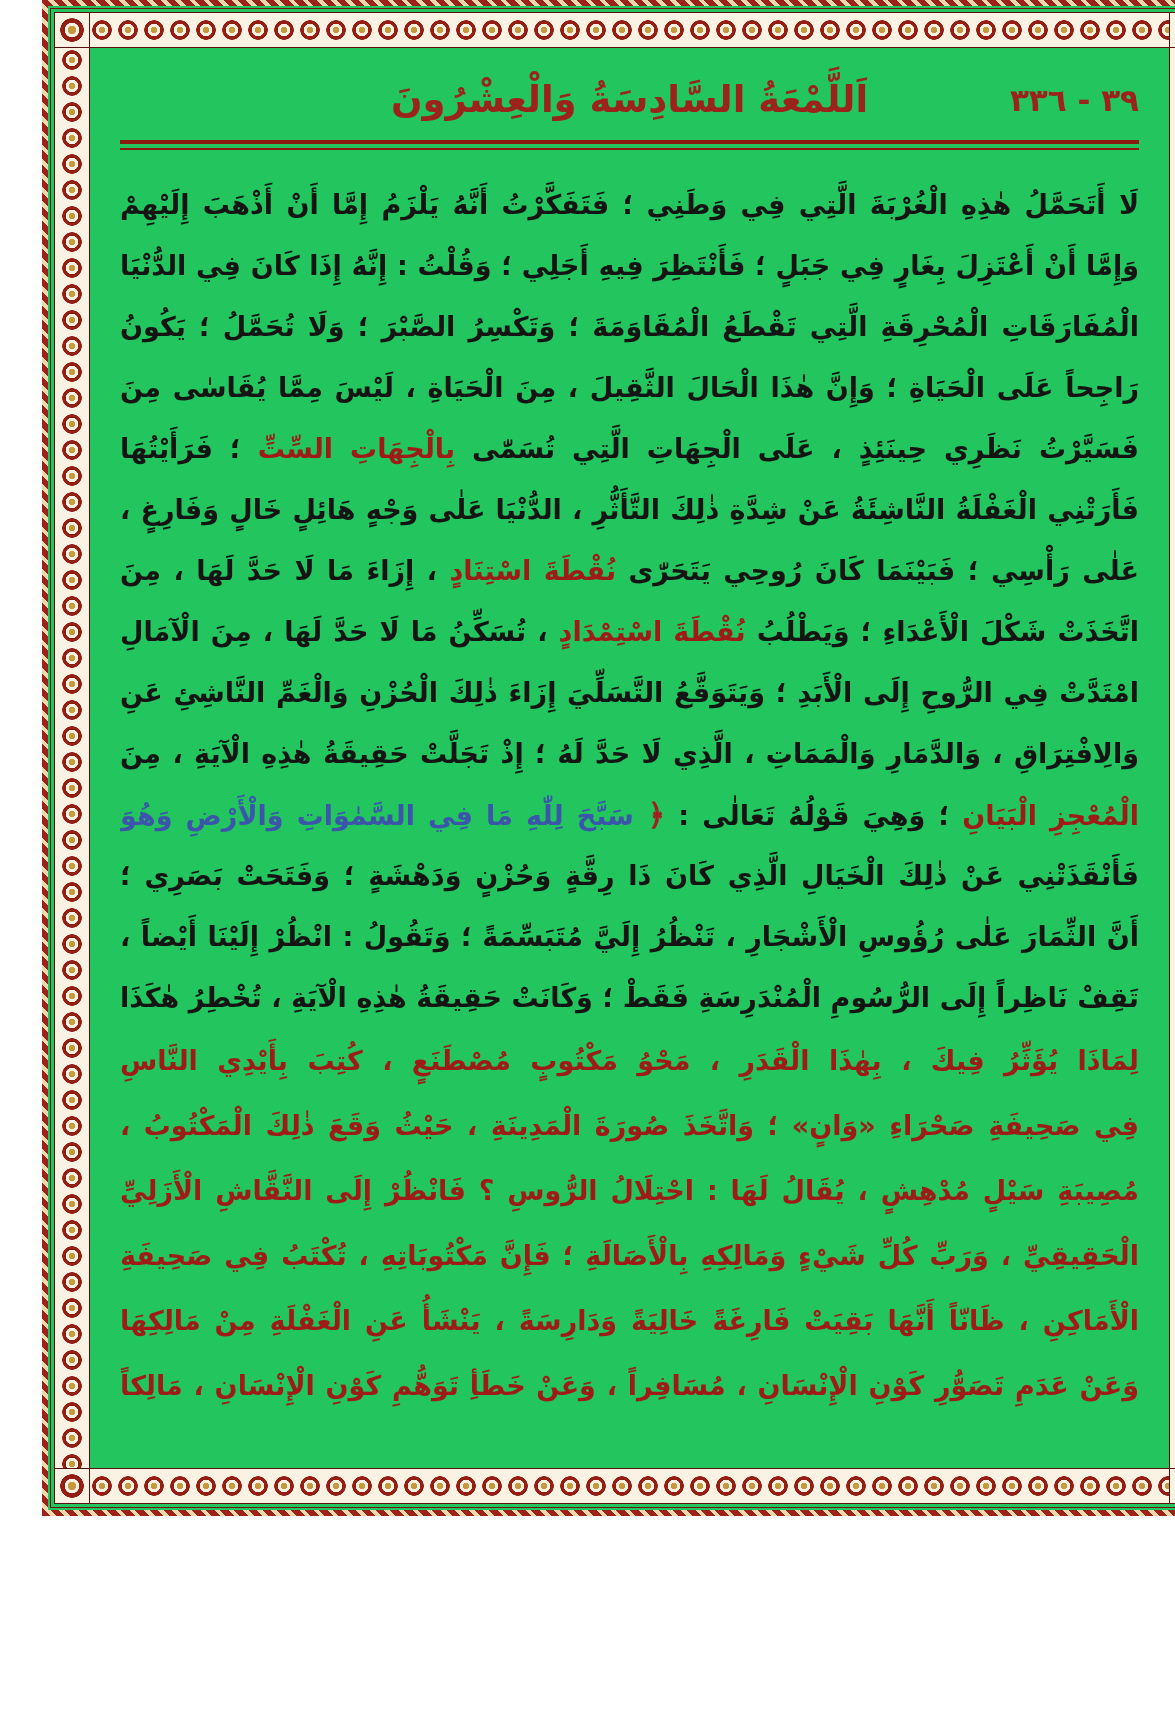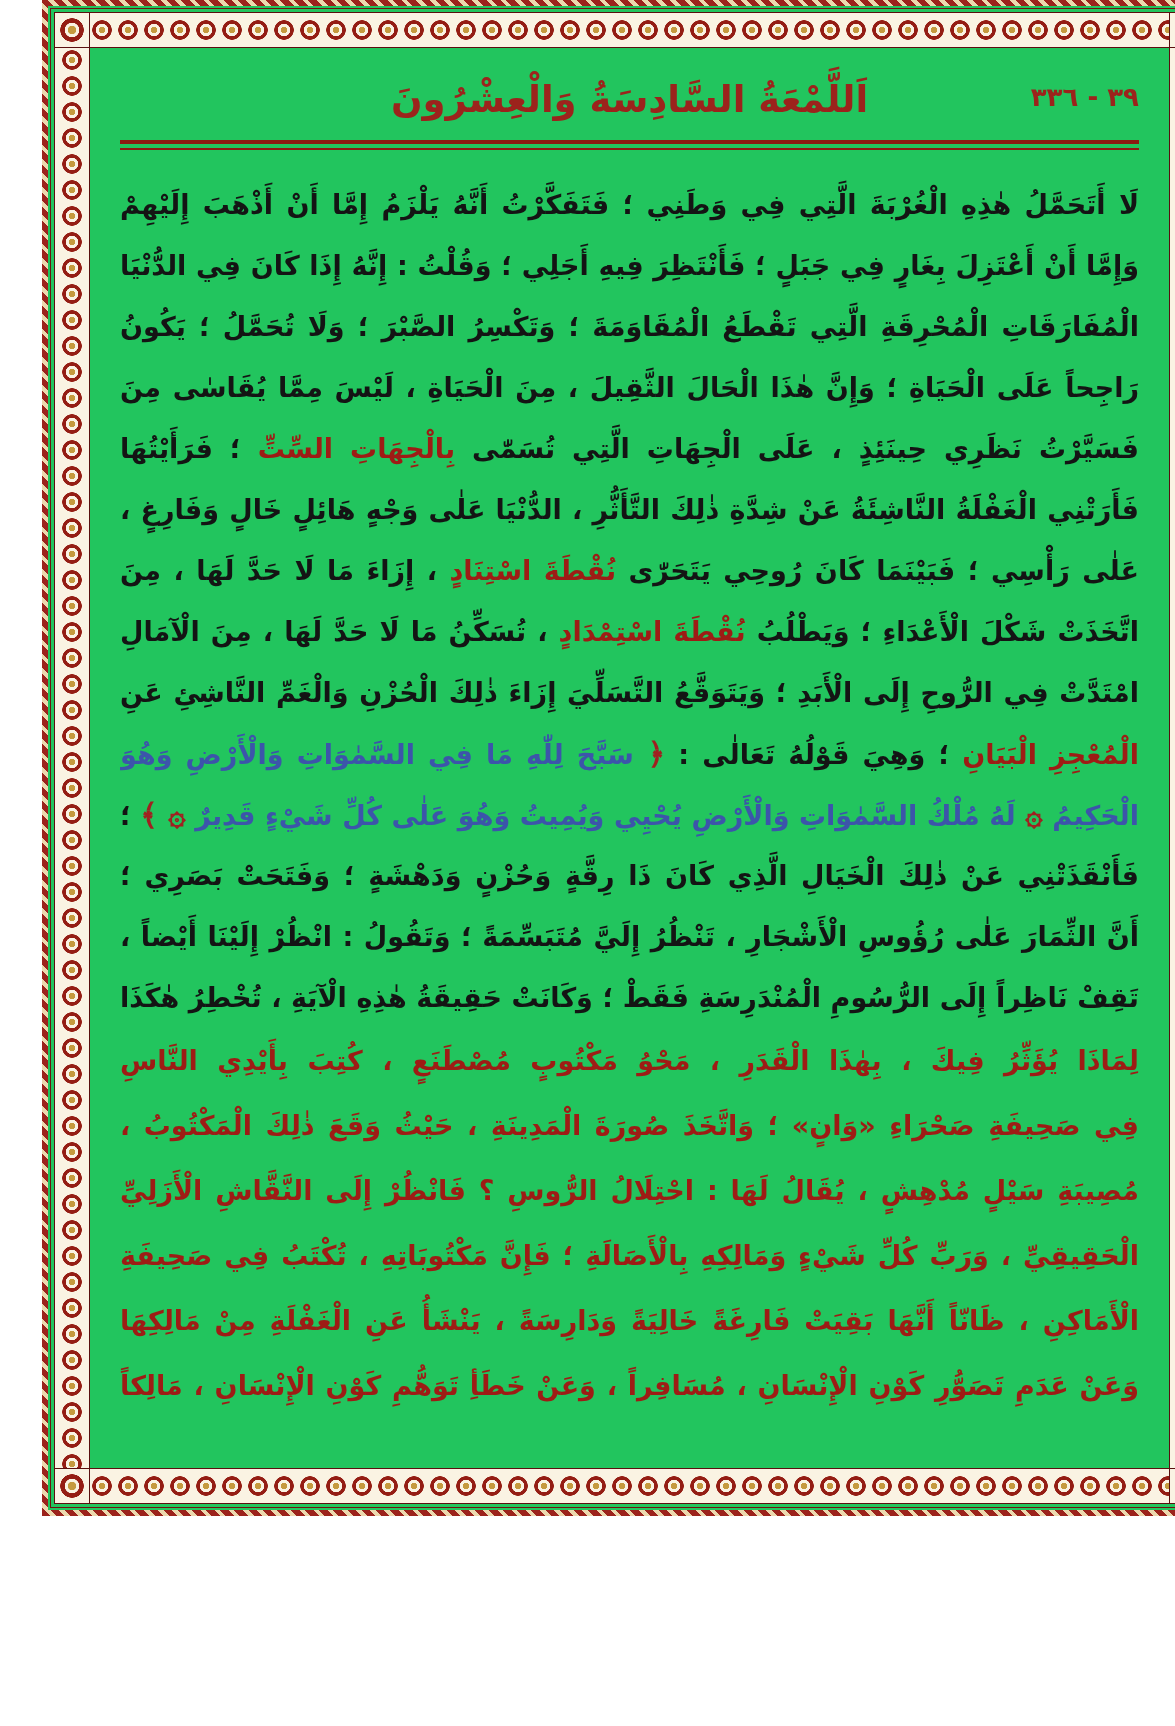--- a/index.html
+++ b/index.html
@@ -45,21 +45,21 @@
   .content { position:absolute; left:72px; right:72px; top:54px; }
 
   .header { position:relative; height:80px; direction:rtl; }
   .title {
     position:absolute; left:50%; top:18px; transform:translateX(-50%);
     color:#9c231c; font-size:37px; font-weight:bold; white-space:nowrap;
   }
   .page-num {
     position:absolute; right:0; top:22px;
     direction:ltr; unicode-bidi:bidi-override;
-    color:#9c231c; font-size:26px; font-weight:bold; letter-spacing:2px;
+    color:#9c231c; font-size:31px; font-weight:bold; letter-spacing:2px;
   }
   .rule { height:4px; border-top:4px solid #8c1a12; border-bottom:2px solid #8c1a12; }
 
   .body-text { margin-top:24px; }
   .line {
     direction:rtl;
     text-align:justify; text-align-last:justify;
     height:61px; line-height:61px;
     font-size:27px; font-weight:bold;
     color:#141414; overflow:hidden;
@@ -94,22 +94,22 @@
     <div class="body-text">
         <div class="line"><span class="seg black">لَا أَتَحَمَّلُ هٰذِهِ الْغُرْبَةَ الَّتِي فِي وَطَنِي ؛ فَتَفَكَّرْتُ أَنَّهُ يَلْزَمُ إِمَّا أَنْ أَذْهَبَ إِلَيْهِمْ وَإِلَى الْقَبْرِ ؛</span></div>
         <div class="line"><span class="seg black">وَإِمَّا أَنْ أَعْتَزِلَ بِغَارٍ فِي جَبَلٍ ؛ فَأَنْتَظِرَ فِيهِ أَجَلِي ؛ وَقُلْتُ : إِنَّهُ إِذَا كَانَ فِي الدُّنْيَا ، مِثْلُ هٰذِهِ</span></div>
         <div class="line"><span class="seg black">الْمُفَارَقَاتِ الْمُحْرِقَةِ الَّتِي تَقْطَعُ الْمُقَاوَمَةَ ؛ وَتَكْسِرُ الصَّبْرَ ؛ وَلَا تُحَمَّلُ ؛ يَكُونُ الْمَوْتُ ،</span></div>
         <div class="line"><span class="seg black">رَاجِحاً عَلَى الْحَيَاةِ ؛ وَإِنَّ هٰذَا الْحَالَ الثَّقِيلَ ، مِنَ الْحَيَاةِ ، لَيْسَ مِمَّا يُقَاسٰى مِنَ الْبَلَاءِ ؛</span></div>
         <div class="line"><span class="seg black">فَسَيَّرْتُ نَظَرِي حِينَئِذٍ ، عَلَى الْجِهَاتِ الَّتِي تُسَمّٰى </span><span class="seg red">بِالْجِهَاتِ السِّتِّ</span><span class="seg black"> ؛ فَرَأَيْتُهَا مُظْلِمَةً ؛</span></div>
         <div class="line"><span class="seg black">فَأَرَتْنِي الْغَفْلَةُ النَّاشِئَةُ عَنْ شِدَّةِ ذٰلِكَ التَّأَثُّرِ ، الدُّنْيَا عَلٰى وَجْهٍ هَائِلٍ خَالٍ وَفَارِغٍ ، تَنْهَدِمُ</span></div>
         <div class="line"><span class="seg black">عَلٰى رَأْسِي ؛ فَبَيْنَمَا كَانَ رُوحِي يَتَحَرّٰى </span><span class="seg red">نُقْطَةَ اسْتِنَادٍ</span><span class="seg black"> ، إِزَاءَ مَا لَا حَدَّ لَهَا ، مِنَ الْبَلَايَا الَّتِي</span></div>
         <div class="line"><span class="seg black">اتَّخَذَتْ شَكْلَ الْأَعْدَاءِ ؛ وَيَطْلُبُ </span><span class="seg red">نُقْطَةَ اسْتِمْدَادٍ</span><span class="seg black"> ، تُسَكِّنُ مَا لَا حَدَّ لَهَا ، مِنَ الْآمَالِ الَّتِي</span></div>
         <div class="line"><span class="seg black">امْتَدَّتْ فِي الرُّوحِ إِلَى الْأَبَدِ ؛ وَيَتَوَقَّعُ التَّسَلِّيَ إِزَاءَ ذٰلِكَ الْحُزْنِ وَالْغَمِّ النَّاشِئِ عَنِ الْفِرَاقِ</span></div>
+        <div class="line"><span class="seg black">وَالِافْتِرَاقِ ، وَالدَّمَارِ وَالْمَمَاتِ ، الَّذِي لَا حَدَّ لَهُ ؛ إِذْ تَجَلَّتْ حَقِيقَةُ هٰذِهِ الْآيَةِ ، مِنَ </span></div>
         <div class="line"><span class="seg red">الْمُعْجِزِ الْبَيَانِ</span><span class="seg black"> ؛ وَهِيَ قَوْلُهُ تَعَالٰى : </span><span class="seg orn">﴿ </span><span class="seg blue">سَبَّحَ لِلّٰهِ مَا فِي السَّمٰوَاتِ وَالْأَرْضِ وَهُوَ الْعَزِيزُ</span></div>
-        <div class="line"><span class="seg blue">الْحَكِيمُ </span><span class="seg orn">۞</span><span class="seg blue"> لَهُ مُلْكُ السَّمٰوَاتِ وَالْأَرْضِ يُحْيِي وَيُمِيتُ وَهُوَ عَلٰى كُلِّ شَيْءٍ قَدِيرٌ </span><span class="seg orn">۞ ﴾</span><span class="seg black"> ؛</span></div>
         <div class="line"><span class="seg black">فَأَنْقَذَتْنِي عَنْ ذٰلِكَ الْخَيَالِ الَّذِي كَانَ ذَا رِقَّةٍ وَحُزْنٍ وَدَهْشَةٍ ؛ وَفَتَحَتْ بَصَرِي ؛ فَنَظَرْتُ</span></div>
         <div class="line"><span class="seg black">أَنَّ الثِّمَارَ عَلٰى رُؤُوسِ الْأَشْجَارِ ، تَنْظُرُ إِلَيَّ مُتَبَسِّمَةً ؛ وَتَقُولُ : انْظُرْ إِلَيْنَا أَيْضاً ، بِالتَّدَبُّرِ ؛ وَلَا</span></div>
         <div class="line"><span class="seg black">تَقِفْ نَاظِراً إِلَى الرُّسُومِ الْمُنْدَرِسَةِ فَقَطْ ؛ وَكَانَتْ حَقِيقَةُ هٰذِهِ الْآيَةِ ، تُخْطِرُ هٰكَذَا ؛ وَتَقُولُ :</span></div>
         <div class="line quote"><span class="seg red">لِمَاذَا يُؤَثِّرُ فِيكَ ، بِهٰذَا الْقَدَرِ ، مَحْوُ مَكْتُوبٍ مُصْطَنَعٍ ، كُتِبَ بِأَيْدِي النَّاسِ الْمُسَافِرِينَ ،</span></div>
         <div class="line quote"><span class="seg red">فِي صَحِيفَةِ صَحْرَاءِ «وَانٍ» ؛ وَاتَّخَذَ صُورَةَ الْمَدِينَةِ ، حَيْثُ وَقَعَ ذٰلِكَ الْمَكْتُوبُ ، فِي</span></div>
         <div class="line quote"><span class="seg red">مُصِيبَةِ سَيْلٍ مُدْهِشٍ ، يُقَالُ لَهَا : احْتِلَالُ الرُّوسِ ؟ فَانْظُرْ إِلَى النَّقَّاشِ الْأَزَلِيِّ الْمَالِكِ</span></div>
         <div class="line quote"><span class="seg red">الْحَقِيقِيِّ ، وَرَبِّ كُلِّ شَيْءٍ وَمَالِكِهِ بِالْأَصَالَةِ ؛ فَإِنَّ مَكْتُوبَاتِهِ ، تُكْتَبُ فِي صَحِيفَةِ «وَانٍ» ،</span></div>
         <div class="line quote"><span class="seg red">الْأَمَاكِنِ ، ظَانّاً أَنَّهَا بَقِيَتْ فَارِغَةً خَالِيَةً وَدَارِسَةً ، يَنْشَأُ عَنِ الْغَفْلَةِ مِنْ مَالِكِهَا الْحَقِيقِيِّ ،</span></div>
         <div class="line quote"><span class="seg red">وَعَنْ عَدَمِ تَصَوُّرِ كَوْنِ الْإِنْسَانِ ، مُسَافِراً ، وَعَنْ خَطَأِ تَوَهُّمِ كَوْنِ الْإِنْسَانِ ، مَالِكاً ؛</span></div>
       </div>

